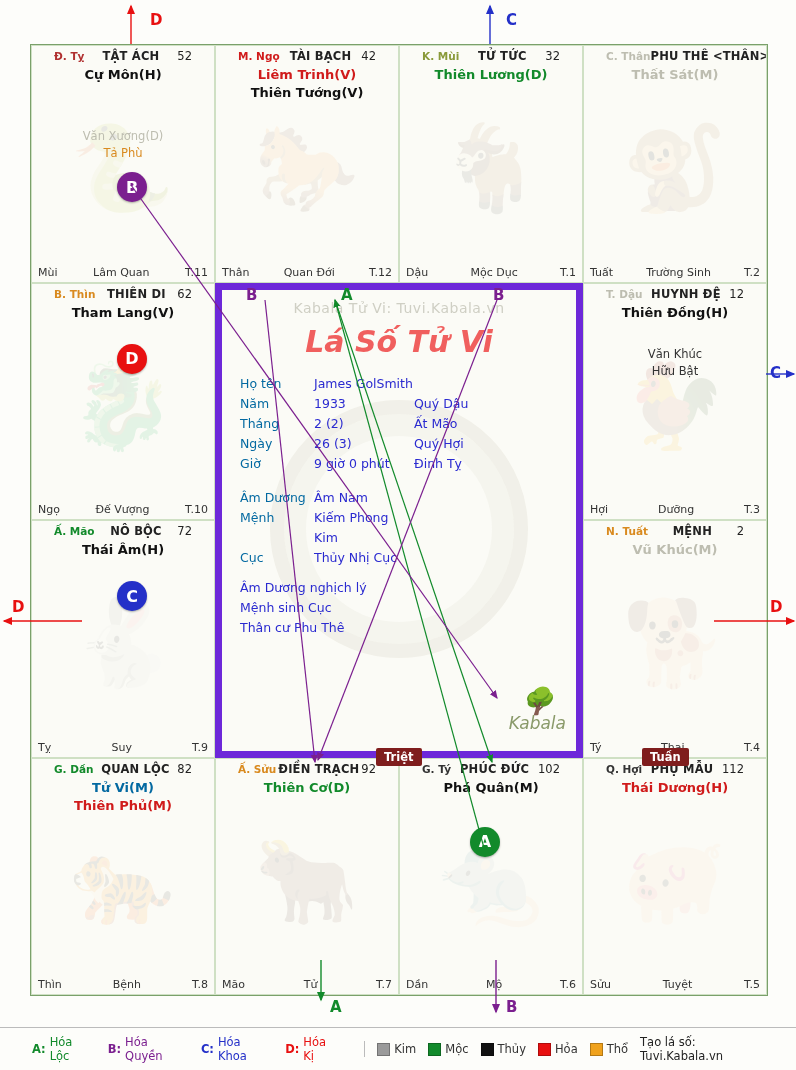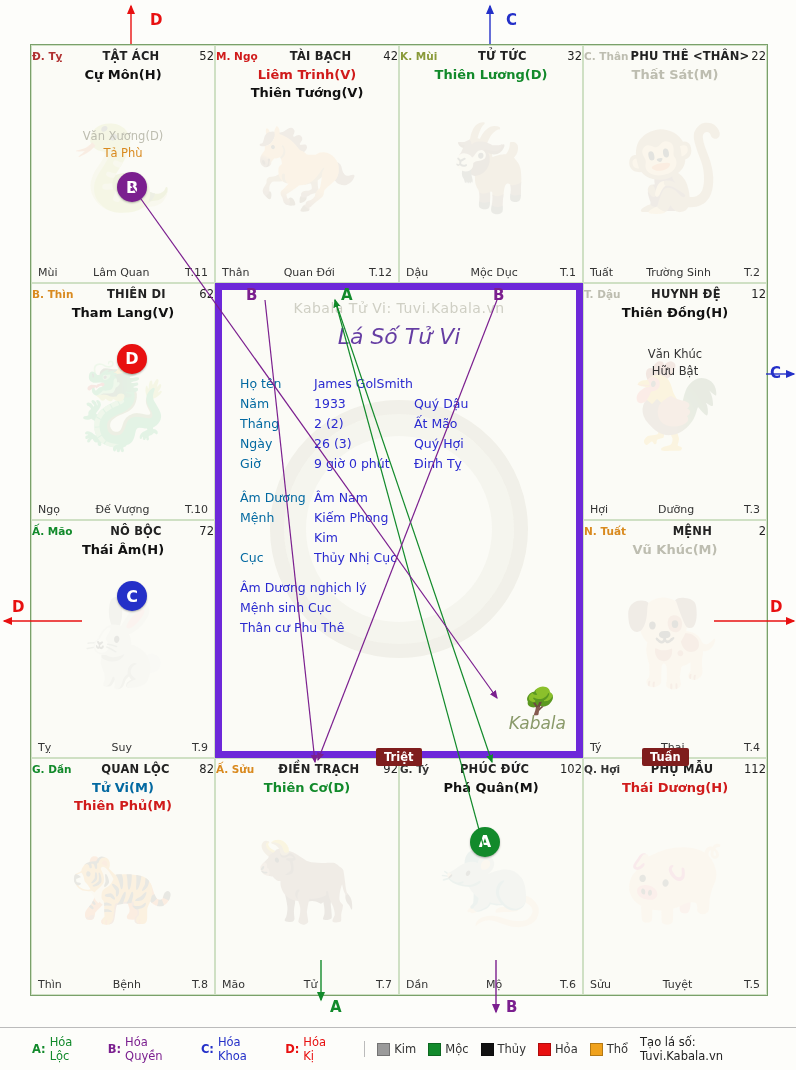--- a/index.html
+++ b/index.html
@@ -37,21 +37,21 @@
     grid-row:2 / span 2;
     position:relative;
     border:7px solid #6d28d9;
     box-sizing:border-box;
   }
 
   
   .p-head{
     position:absolute;top:3px;left:0;right:0;
     display:flex;align-items:baseline;
-    padding:0 0;
+    padding:0 22px;
     font-size:11.5px;
     white-space:nowrap;
   }
   .p-chi{font-weight:bold;font-size:10.5px;}
   .p-name{flex:1;text-align:center;font-weight:bold;font-size:11.5px;color:#222;letter-spacing:.2px;}
   .p-num{font-size:11.5px;color:#222;}
 
   .p-stars{
     position:absolute;top:20px;left:0;right:0;
     text-align:center;
@@ -96,21 +96,21 @@
   .badge.C{background:#2430c8;}
   .badge.D{background:#e81010;}
 
   
   .watermark-top{
     position:absolute;top:10px;left:0;right:0;text-align:center;
     color:#cfcfc4;font-size:14px;letter-spacing:.5px;
   }
   .watermark-logo{
     position:absolute;top:34px;left:0;right:0;text-align:center;
-    color:#4c1d95;font-size:22px;font-style:italic;font-weight:normal;
+    color:#ef4444;font-size:30px;font-style:italic;font-weight:bold;
     opacity:.85;
   }
   .center-disc{
     position:absolute;left:50%;top:52%;transform:translate(-50%,-50%);
     width:230px;height:230px;border-radius:50%;
     border:14px solid rgba(160,150,120,.10);
     box-shadow:0 0 0 22px rgba(160,150,120,.06) inset;
     pointer-events:none;
   }
   .info{

